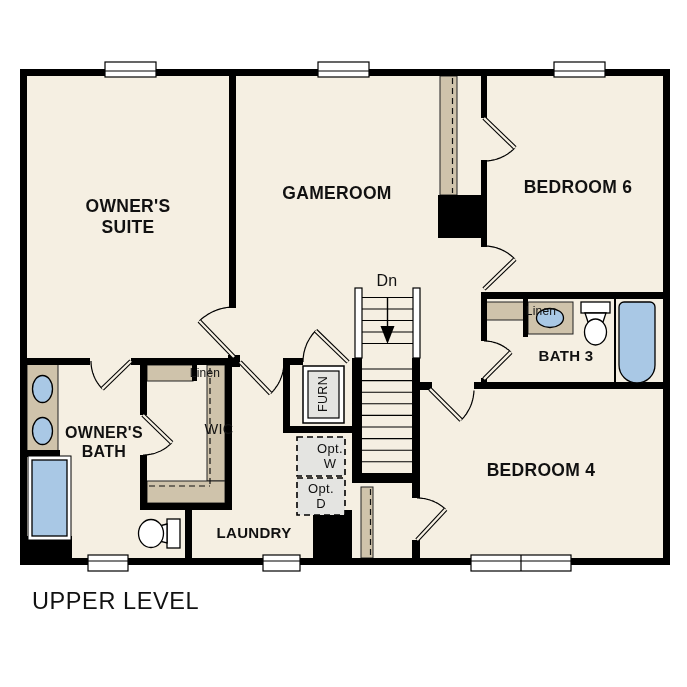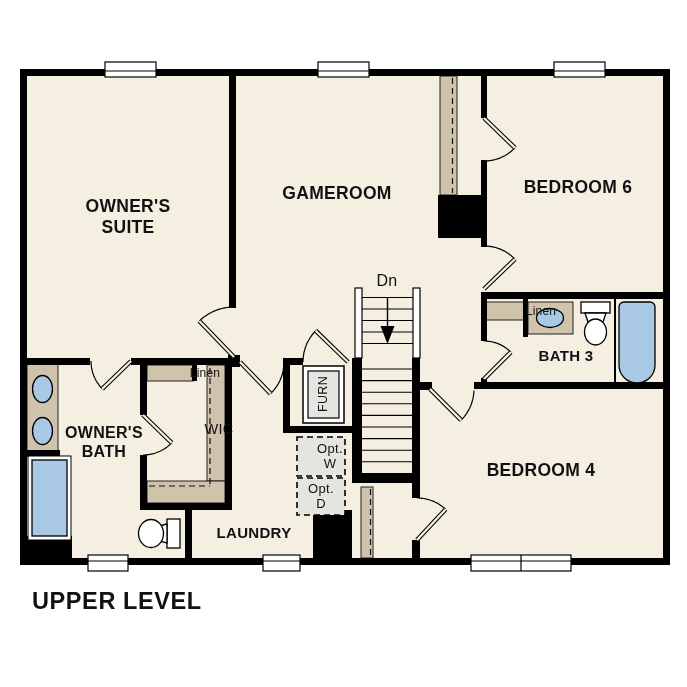--- a/index.html
+++ b/index.html
@@ -24,21 +24,21 @@
   .lbl-laundry{left:254px;top:533px;font-size:15px;width:110px;text-align:center;}
   .lbl-linen{font-size:12px;letter-spacing:.2px;margin-left:36px;}
   .lbl-linen-wic{left:169px;top:373px;}
   .lbl-linen-bath3{left:505px;top:311px;}
   .lbl-furn{left:323px;top:394px;font-size:12.5px;transform:translate(-50%,-50%) rotate(-90deg);}
   .lbl-opt{font-size:13px;width:38px;}
   .lbl-opt-w{left:330px;top:456px;}
   .lbl-opt-d{left:321px;top:496px;}
   .lbl-dn{left:387px;top:281px;font-size:16px;}
   .plan-title{position:absolute;left:32px;top:601px;transform:translateY(-50%);
-              font-weight:bold;font-size:23.5px;letter-spacing:.6px;color:var(--text);}
+              font-weight:normal;font-size:23.5px;letter-spacing:.6px;color:var(--text);}
 </style>
 </head>
 <body>
 
 <div class="canvas">
 
 <svg id="plan-svg" width="687" height="687" viewBox="0 0 687 687">
 
   <rect x="24" y="73" width="643" height="489" fill="var(--floor)"></rect>
 

